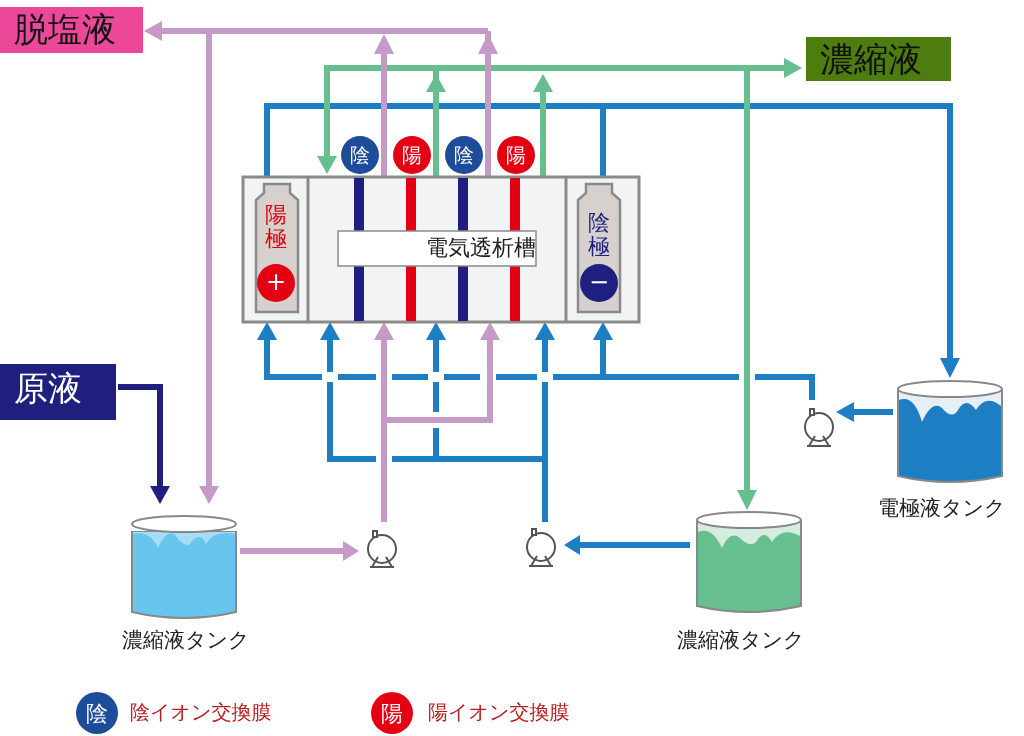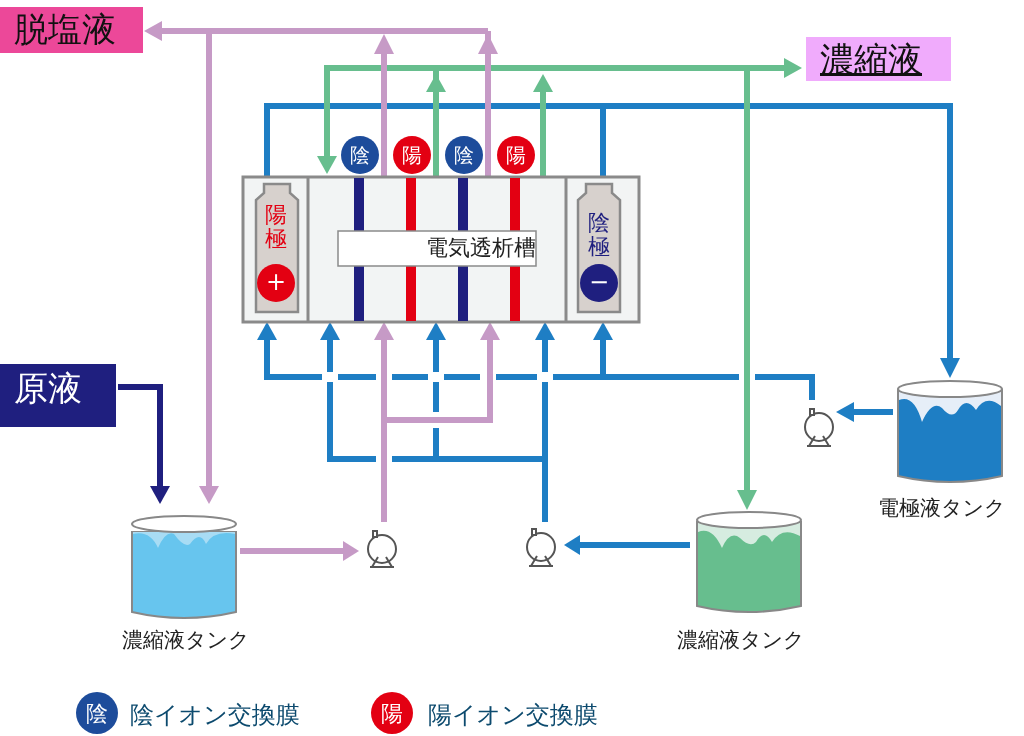--- a/index.html
+++ b/index.html
@@ -1,20 +1,20 @@
 <!DOCTYPE html>
 <html><head>
 <meta charset="utf-8">
 <style>
   html,body{margin:0;padding:0;background:#ffffff;}
   body{width:1024px;height:736px;position:relative;overflow:hidden;font-family:"DejaVu Sans","Liberation Sans",sans-serif;}
   svg{position:absolute;left:0;top:0;}
   .lbl{position:absolute;font-size:34px;line-height:44px;padding:0 14px;}
   .tanklbl{position:absolute;font-size:21px;color:#222;white-space:nowrap;}
-  .legend{position:absolute;font-size:24px;color:#0c4a6e;white-space:nowrap;}
+  .legend{position:absolute;font-size:20px;color:#b91c1c;white-space:nowrap;}
 </style>
 </head>
 <body>
 
 <svg width="1024" height="736" viewBox="0 0 1024 736">
   <defs>
     <marker id="aP" markerWidth="6" markerHeight="6" refX="3" refY="3" orient="auto" markerUnits="userSpaceOnUse">
         <path d="M0,0 L6,3 L0,6Z" fill="#c69ac6"></path>
       </marker>
   </defs>
@@ -144,22 +144,22 @@
     <path d="M898,390 L898,476 Q950,488 1002,476 L1002,390Z" fill="#1e7ec4" stroke="#888" stroke-width="2"></path>
     <path d="M899,400 Q914,394 922,422 Q932,400 942,408 Q952,420 958,410 Q966,396 976,410 Q986,394 1001,406 L1001,390 L899,390Z" fill="#e6eef8"></path>
     <ellipse cx="950" cy="389" rx="52" ry="8" fill="#fff" stroke="#888" stroke-width="2"></ellipse>
   </g>
 
   <circle cx="97" cy="713" r="21" fill="#1d4c9b"></circle>
   <circle cx="392" cy="713" r="21" fill="#e30012"></circle>
 </svg>
 
 <div class="lbl" style="left:0;top:7px;height:46px;width:115px;background:#ec4899;color:#111;">脱塩液</div>
-<div class="lbl" style="left:806px;top:37px;width:117px;background:#f0abfc;color:#111;text-decoration:underline;">濃縮液</div>
-<div class="lbl" style="left:0;top:364px;height:63px;width:88px;background:#1f1f7f;color:#fff;line-height:48px;">原液</div>
+<div class="lbl" style="left:806px;top:37px;width:117px;background:#4d7c0f;color:#111;">濃縮液</div>
+<div class="lbl" style="left:0;top:364px;height:56px;width:88px;background:#1f1f7f;color:#fff;line-height:48px;">原液</div>
 
 <div style="position:absolute;left:338px;top:233px;width:198px;text-align:right;font-size:22px;color:#222;">電気透析槽</div>
 <div style="position:absolute;left:264px;top:203px;width:24px;font-size:22px;line-height:24px;color:#e30012;text-align:center;">陽極</div>
 <div style="position:absolute;left:587px;top:211px;width:24px;font-size:22px;line-height:24px;color:#1f1f7f;text-align:center;">陰極</div>
 <div style="position:absolute;left:257px;top:268px;width:38px;text-align:center;font-size:24px;color:#fff;">+</div>
 <div style="position:absolute;left:580px;top:268px;width:38px;text-align:center;font-size:24px;color:#fff;">−</div>
 
 <div style="position:absolute;left:341px;top:142px;width:38px;text-align:center;font-size:20px;color:#fff;">陰</div>
 <div style="position:absolute;left:393px;top:142px;width:38px;text-align:center;font-size:20px;color:#fff;">陽</div>
 <div style="position:absolute;left:445px;top:142px;width:38px;text-align:center;font-size:20px;color:#fff;">陰</div>

